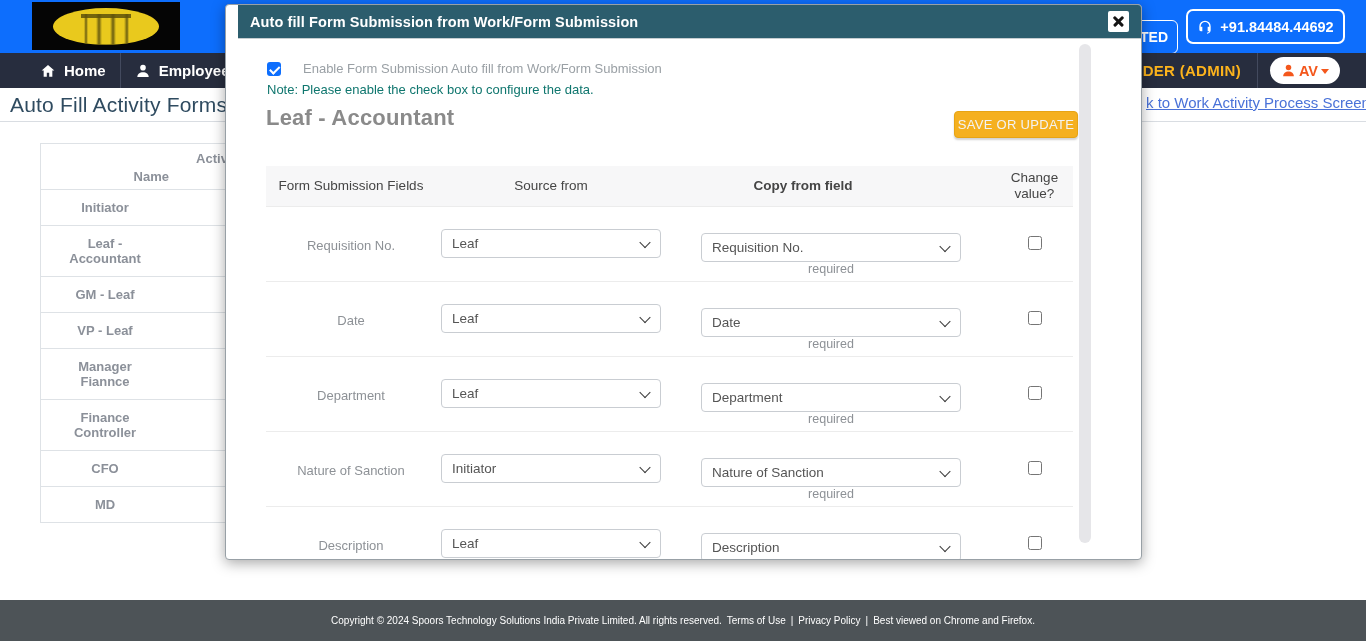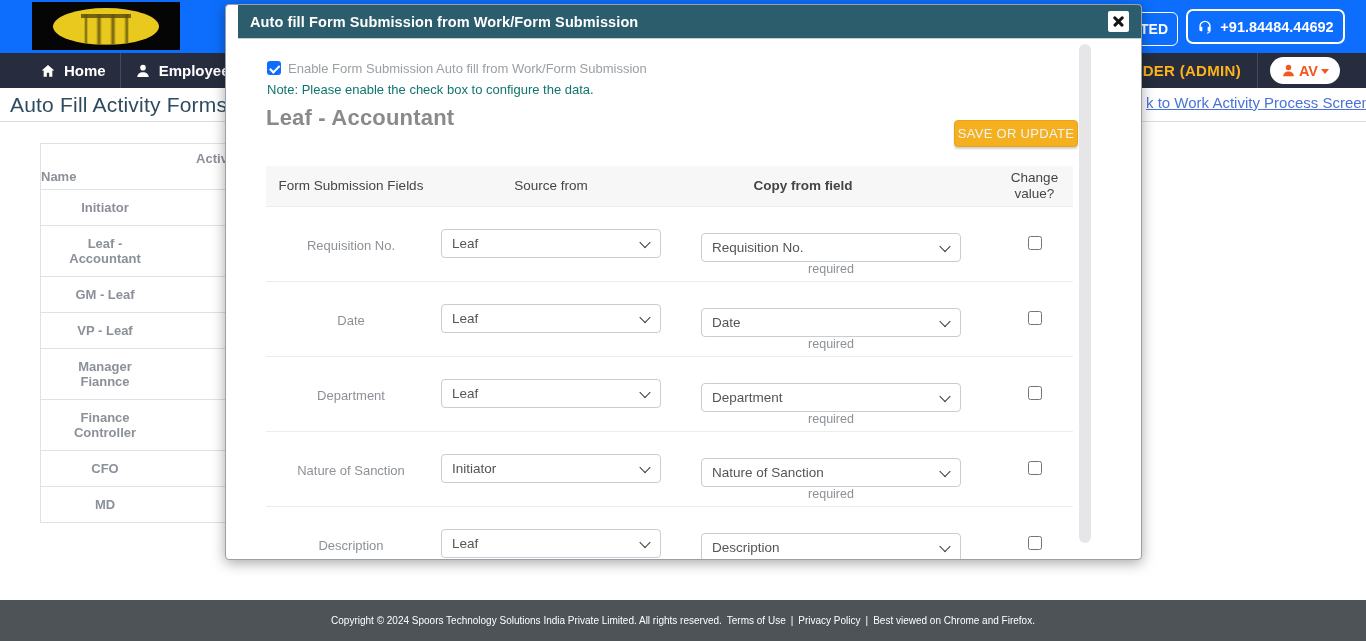--- a/index.html
+++ b/index.html
@@ -6,21 +6,21 @@
   .screen{position:relative;width:1366px;height:641px;overflow:hidden;background:#fff;
     font-family:"Liberation Sans","DejaVu Sans",sans-serif;}
 
   
   .top-header{position:absolute;left:0;top:0;width:1366px;height:53px;background:#0d6efd;}
   .logo{position:absolute;left:32px;top:2px;width:148px;height:48px;background:#050505;cursor:pointer;}
   .logo-oval{position:absolute;left:21px;top:6px;width:106px;height:37px;background:#e9c91d;border-radius:50%;overflow:hidden;}
   .logo-emblem{position:absolute;left:28px;top:6px;width:50px;height:26px;
     background:linear-gradient(90deg,transparent 6%, #4a420e 10%, transparent 14%, transparent 30%, #4a420e 36%, transparent 42%, transparent 58%, #4a420e 64%, transparent 70%, transparent 86%, #4a420e 92%, transparent 96%);
     border-top:4px solid rgba(60,52,8,.85);border-bottom:3px solid rgba(60,52,8,.6);opacity:.8;}
-  .ted-btn{position:absolute;left:1118px;top:12px;width:60px;height:34px;border:1px solid #fff;border-radius:6px;
+  .ted-btn{position:absolute;left:1118px;top:20px;width:60px;height:34px;border:1px solid #fff;border-radius:6px;
     color:#fff;font-size:14px;font-weight:bold;display:flex;align-items:center;justify-content:flex-end;
     padding-right:9px;box-sizing:border-box;cursor:pointer;}
   .phone-btn{position:absolute;left:1186px;top:9px;width:159px;height:35px;border:2px solid #fff;border-radius:7px;
     color:#fff;display:flex;align-items:center;justify-content:center;gap:7px;box-sizing:border-box;
     font-size:14.5px;font-weight:bold;cursor:pointer;}
   .phone-btn svg{width:16px;height:16px;}
 
   
   .nav-bar{position:absolute;left:0;top:53px;width:1366px;height:35px;background:#272d3e;display:flex;align-items:center;color:#fff;}
   .nav-item{display:flex;align-items:center;gap:8px;font-size:15px;font-weight:600;cursor:pointer;padding:0 14px;height:35px;}
@@ -38,42 +38,42 @@
   
   .page-title{position:absolute;left:10px;top:93px;font-size:21px;color:#2f4b60;letter-spacing:.2px;}
   .title-rule{position:absolute;left:0;top:121px;width:1366px;height:0;border-top:1px solid #d9dde2;}
   .back-link{position:absolute;left:1146px;top:94px;font-size:15px;color:#4a72d8;text-decoration:underline;cursor:pointer;white-space:nowrap;}
 
   
   .activities-table{position:absolute;left:40px;top:143px;width:370px;border:1px solid #dee2e6;box-sizing:border-box;
     color:#8b9099;font-weight:bold;font-size:13px;}
   .at-header{height:45px;box-sizing:border-box;padding-top:7px;position:relative;}
   .at-title{text-align:center;width:100%;}
-  .at-name{width:128px;text-align:left;margin-top:3px;}
+  .at-name{width:128px;text-align:right;margin-top:3px;}
   .at-row{border-top:1px solid #dee2e6;}
   .at-cell{width:128px;box-sizing:border-box;padding:10px 14px;text-align:center;line-height:15px;cursor:pointer;}
 
   
   .modal{position:absolute;left:225px;top:4px;width:917px;height:556px;background:#fff;border:1px solid #98a0a6;
     border-radius:4px;box-sizing:border-box;box-shadow:0 3px 14px rgba(0,0,0,.35);overflow:hidden;z-index:10;padding-left:12px;}
   .modal-header{height:33px;background:#2c5d6d;display:flex;align-items:center;padding:0 12px;border-bottom:1px solid #c6cdd1;}
   .modal-title{color:#fff;font-weight:bold;font-size:14.5px;letter-spacing:.1px;}
   .close-btn{margin-left:auto;width:21px;height:21px;background:#fff;border-radius:2px;position:relative;cursor:pointer;}
   .close-btn i{position:absolute;left:4px;top:9px;width:13px;height:2.6px;background:#141414;border-radius:1px;}
   .close-btn i:first-child{transform:rotate(45deg);}
   .close-btn i:last-child{transform:rotate(-45deg);}
 
-  .enable-row{position:absolute;left:41px;top:56px;display:flex;align-items:flex-start;gap:7px;}
+  .enable-row{position:absolute;left:41px;top:56px;display:flex;align-items:flex-end;gap:22px;}
   .cb-checked{width:14px;height:14px;background:#0d6efd;border-radius:3px;position:relative;cursor:pointer;flex:0 0 auto;}
   .cb-checked::after{content:"";position:absolute;left:4.5px;top:1.5px;width:3.5px;height:7.5px;
     border-right:2px solid #fff;border-bottom:2px solid #fff;transform:rotate(45deg);}
   .enable-label{font-size:13px;color:#9aa0a5;}
   .note-text{position:absolute;left:41px;top:77px;font-size:13px;color:#0f766e;}
   .section-title{position:absolute;left:40px;top:100px;font-size:22px;font-weight:bold;color:#8a8a8a;letter-spacing:.2px;}
-  .save-btn{position:absolute;left:728px;top:115px;width:124px;height:27px;background:#f5b01f;border:1px solid #e7a414;
+  .save-btn{position:absolute;left:728px;top:106px;width:124px;height:27px;background:#f5b01f;border:1px solid #e7a414;
     border-radius:4px;color:#f3f3f3;font-size:13px;display:flex;align-items:center;justify-content:center;
     letter-spacing:.3px;cursor:pointer;box-shadow:0 2px 2px rgba(0,0,0,.18);box-sizing:border-box;}
 
   .fields-table{position:absolute;left:40px;top:161px;width:807px;}
   .ft-grid{display:grid;grid-template-columns:170px 230px 330px 77px;}
   .ft-header{background:#f7f7f8;height:40px;align-items:center;font-size:13.5px;color:#454545;border-bottom:1px solid #ececec;}
   .ft-header div{text-align:center;line-height:16px;}
   .ft-header .h3{padding-right:56px;font-weight:bold;}
   .ft-row{border-bottom:1px solid #ececec;min-height:75px;box-sizing:border-box;}
   .ft-label{text-align:center;font-size:13px;color:#8d9196;margin-top:31px;}

